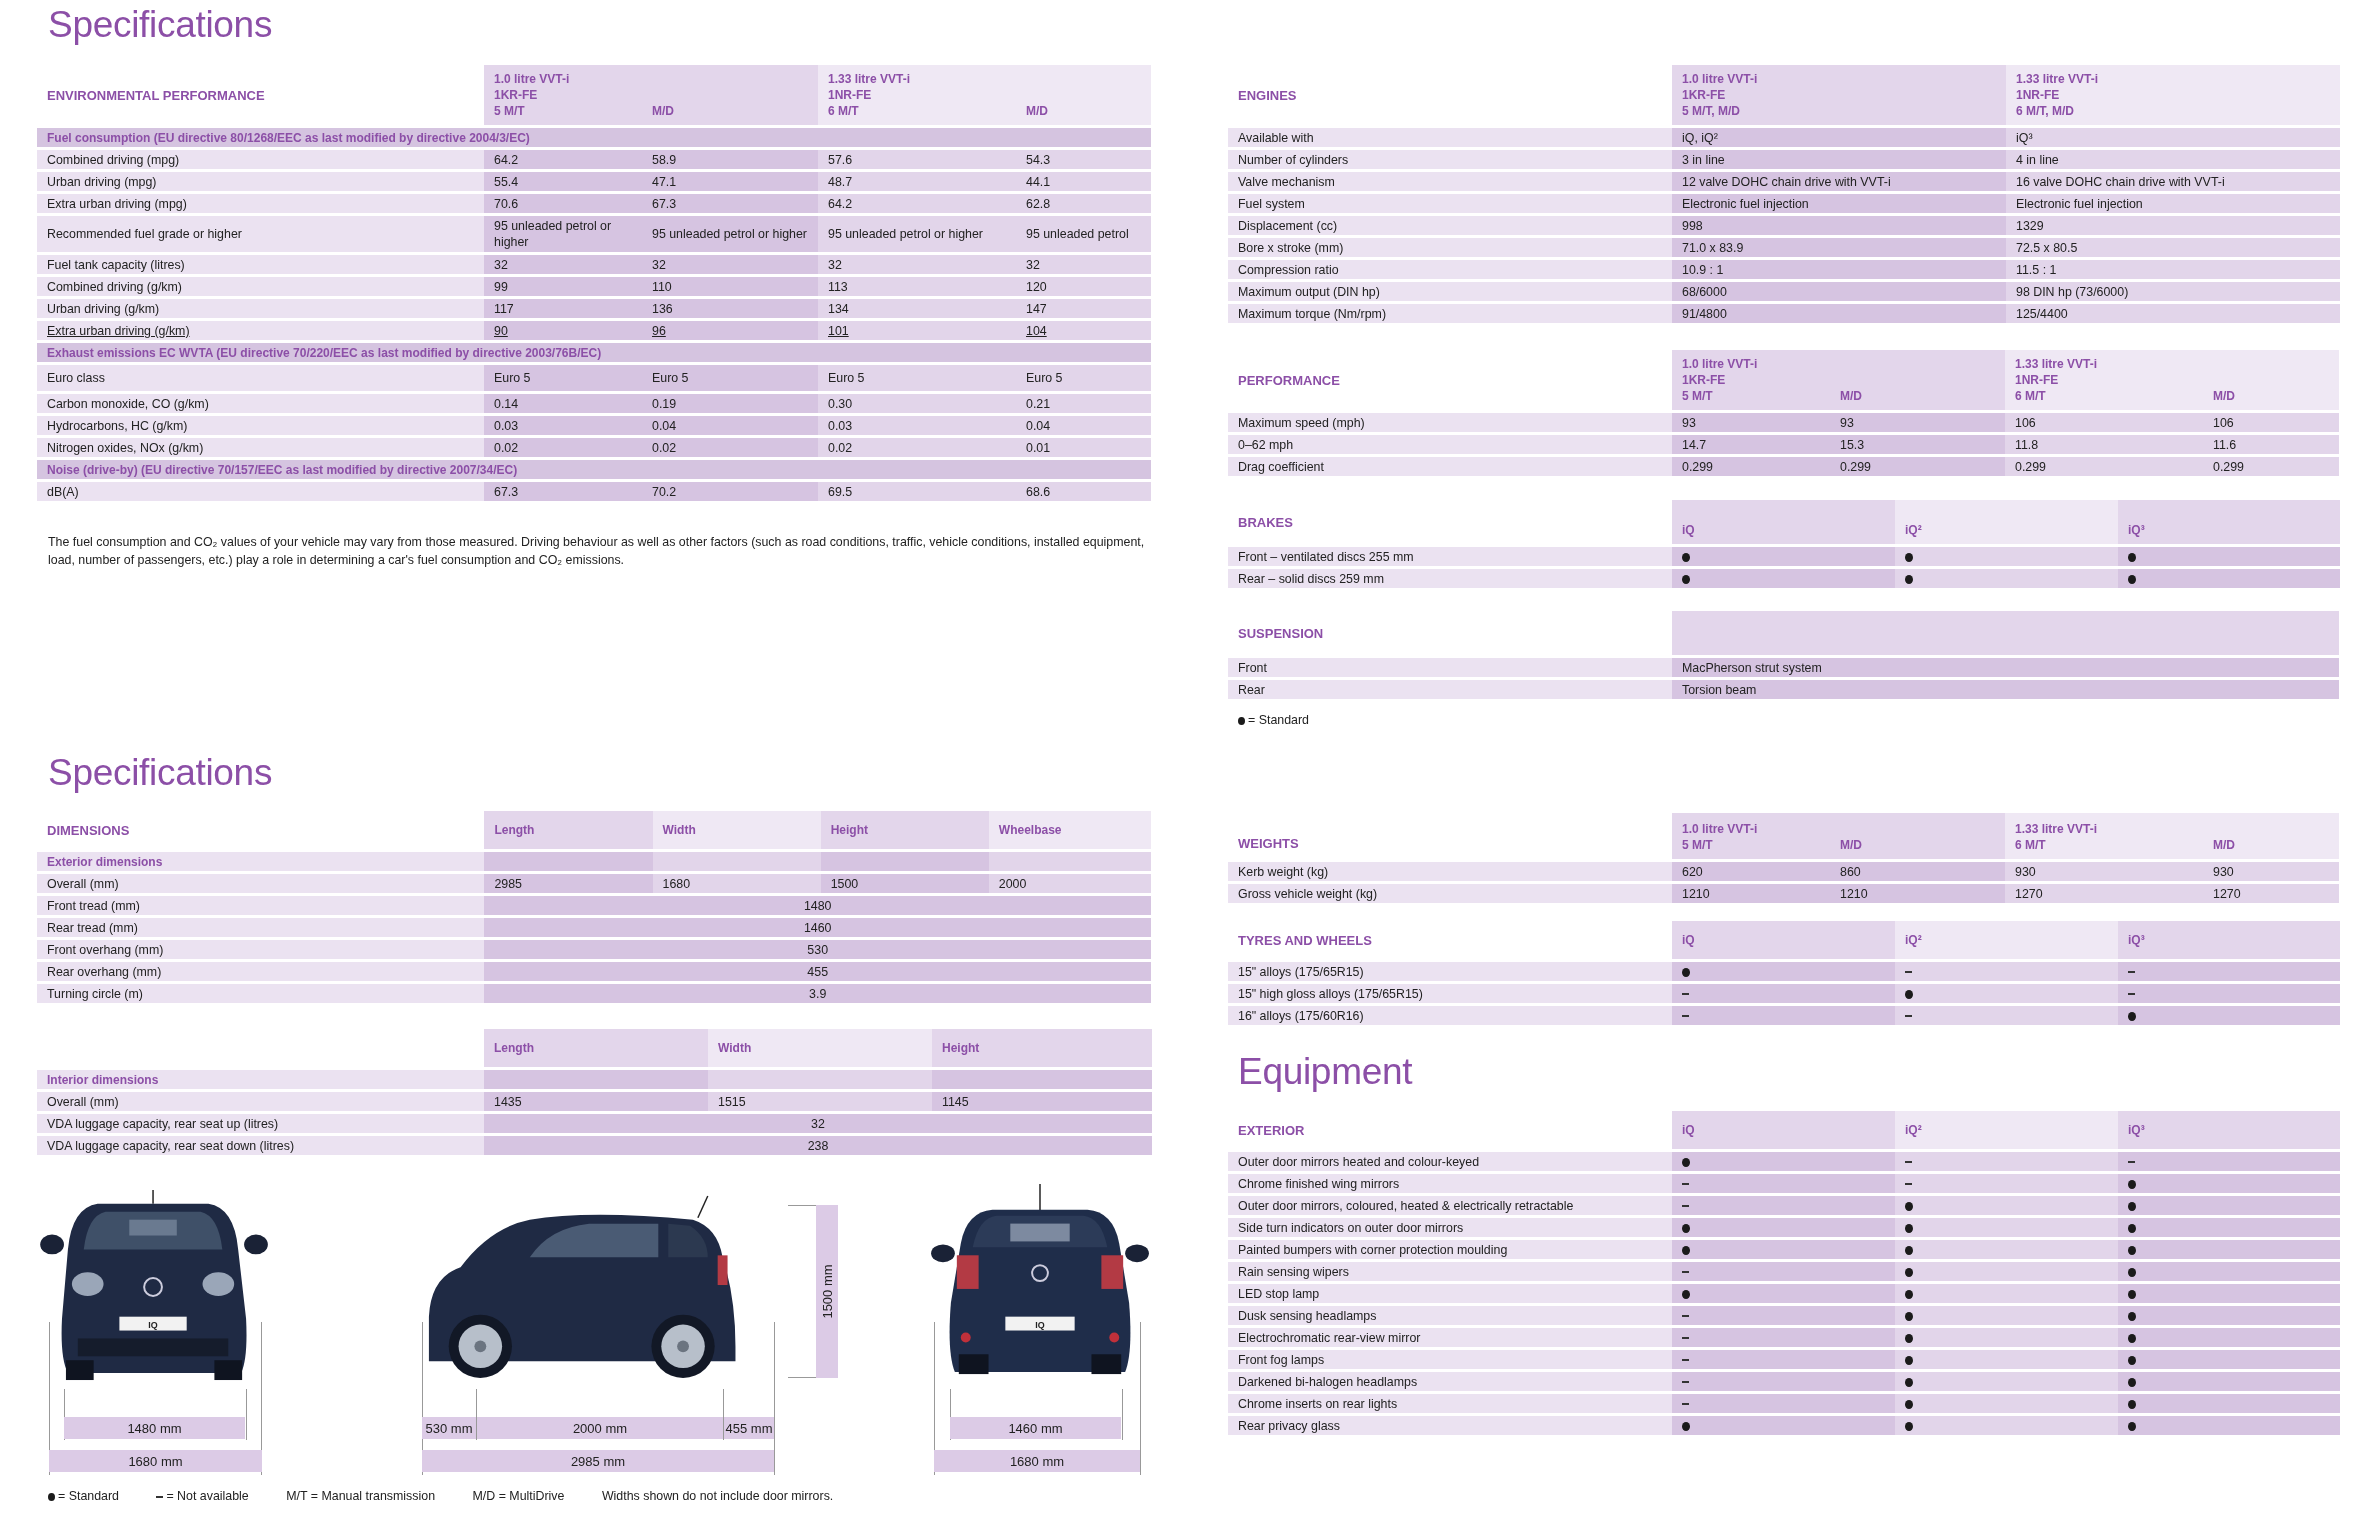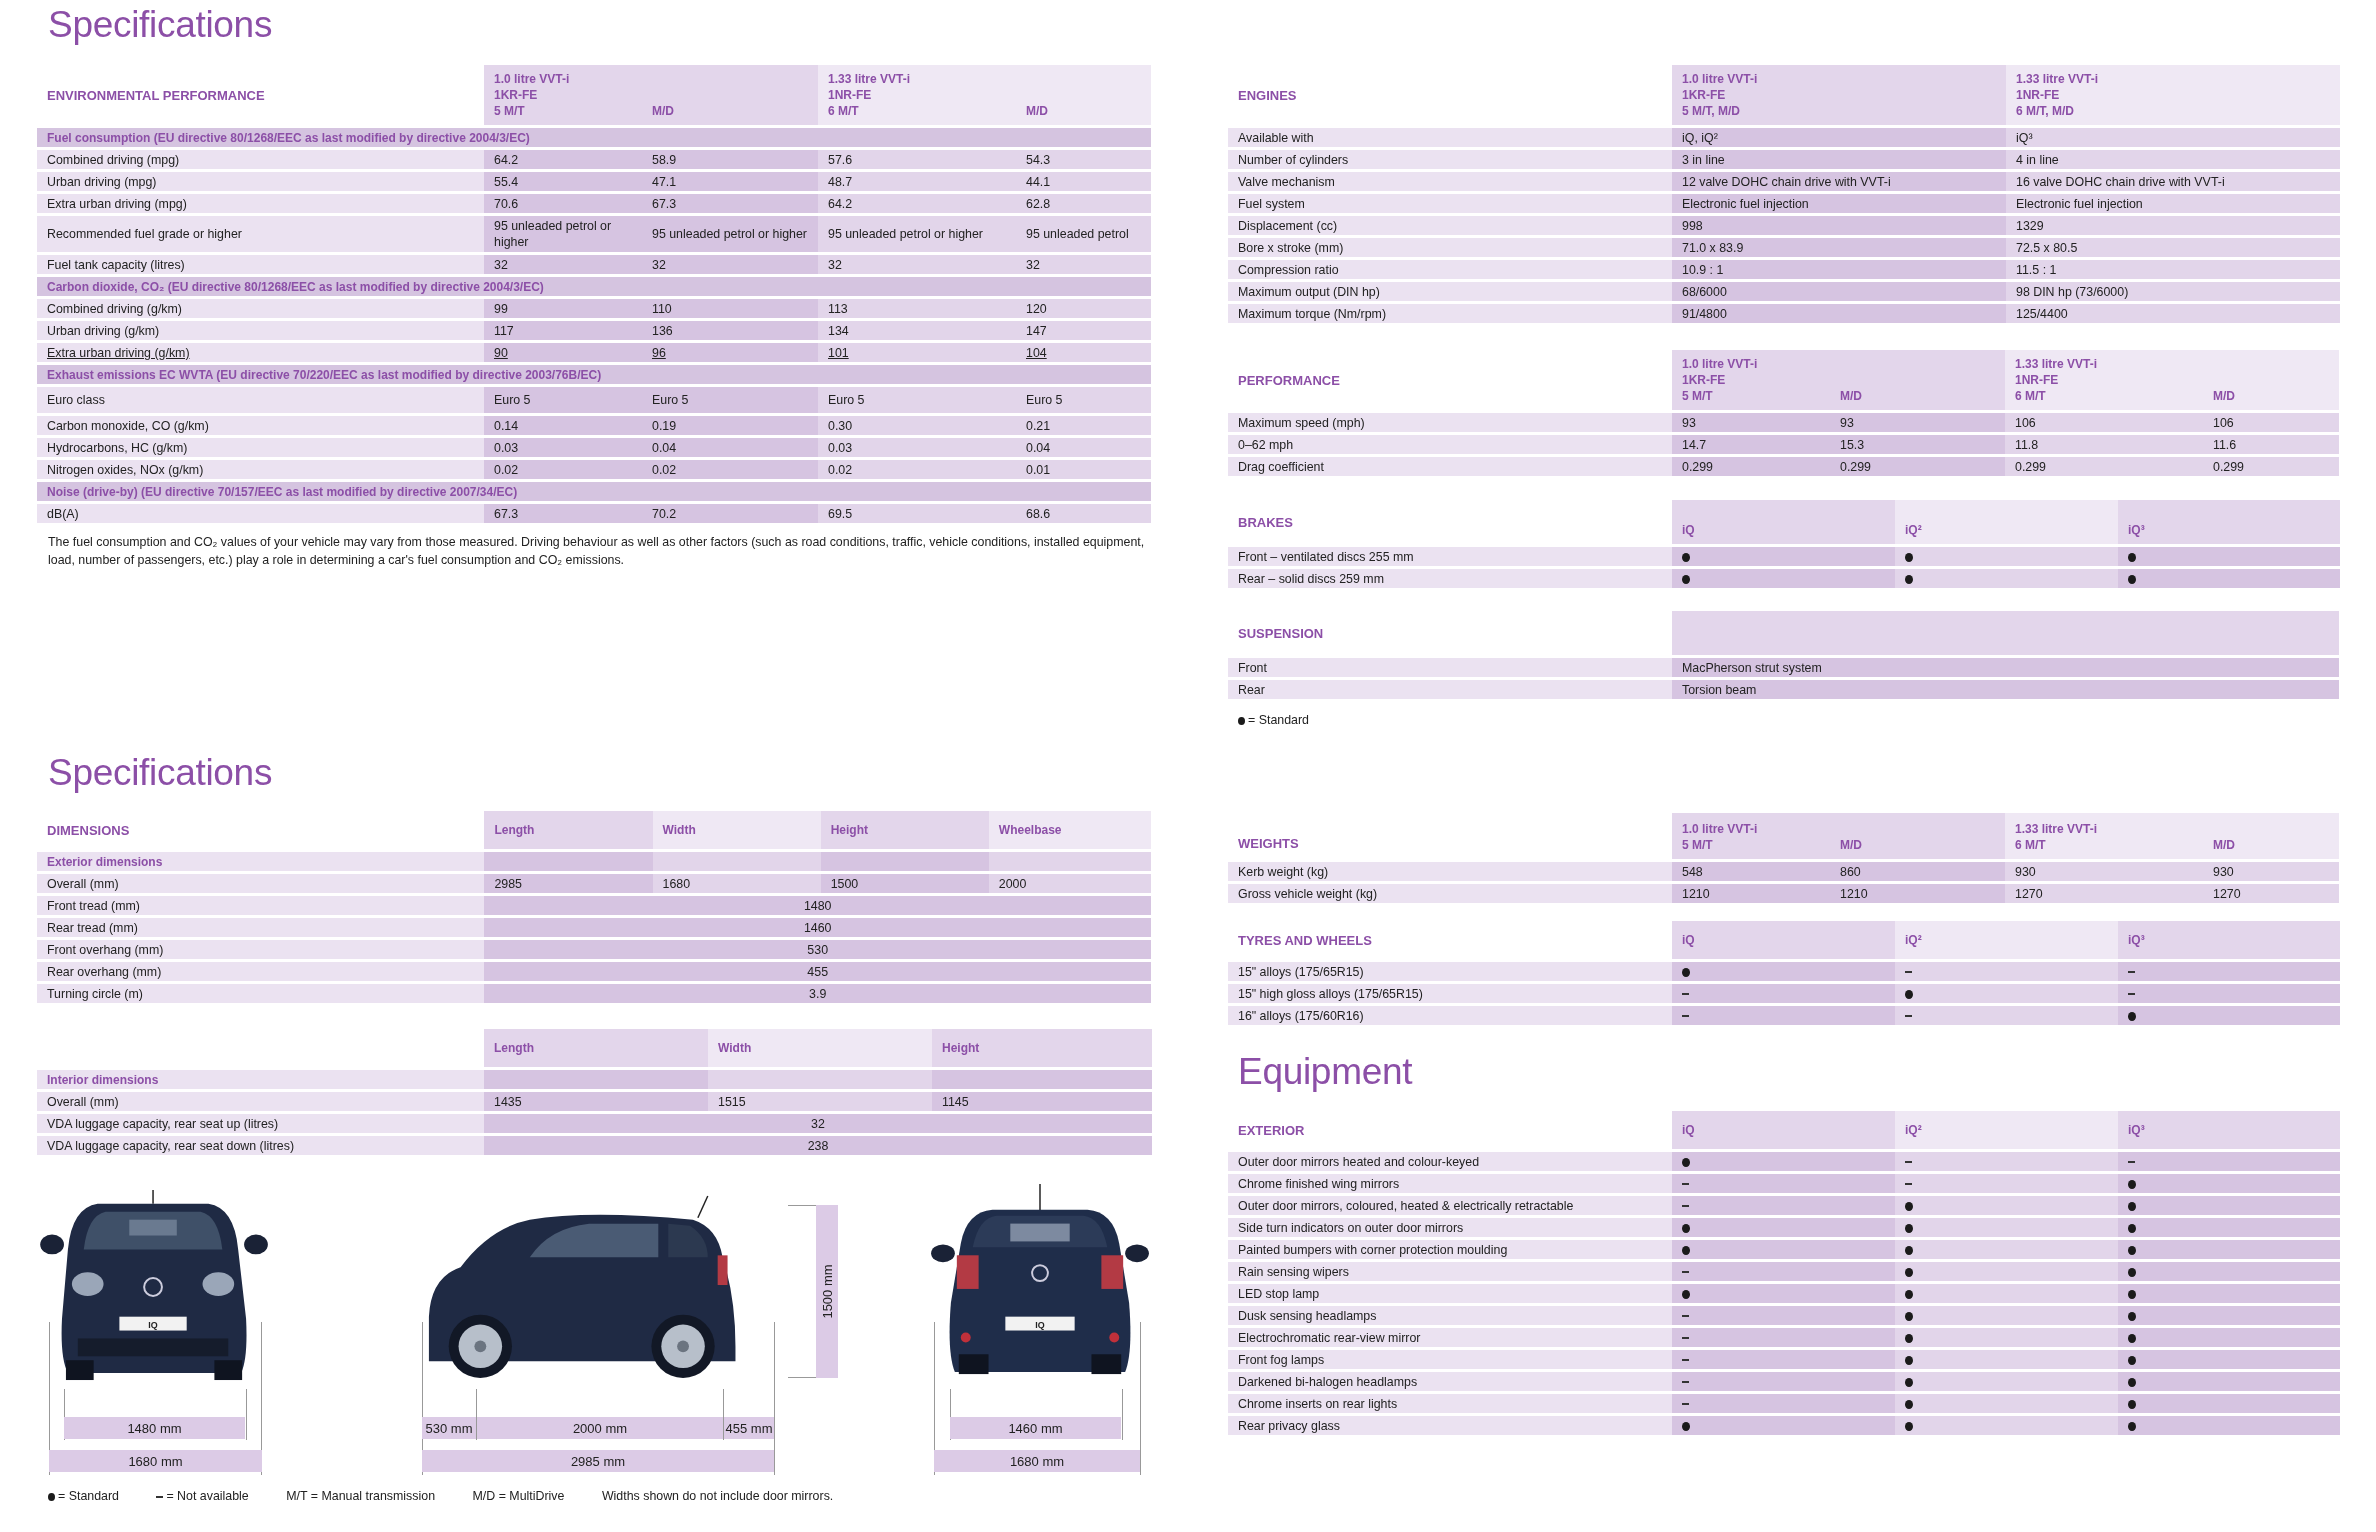--- a/index.html
+++ b/index.html
@@ -93,23 +93,20 @@
         <td class="dB wrap">95 unleaded petrol</td>
       </tr>
       <tr style="height: 19px;">
         <td class="lbl">Fuel tank capacity (litres)</td>
         <td class="dA">32</td>
         <td class="dA">32</td>
         <td class="dB">32</td>
         <td class="dB">32</td>
       </tr>
       <tr style="height: 19px;">
-        <td class="sub" colspan="5">Carbon dioxide, CO₂ (EU directive 80/1268/EEC as last modified by directive 2004/3/EC)</td>
-      </tr>
-      <tr style="height: 19px;">
         <td class="lbl">Combined driving (g/km)</td>
         <td class="dA">99</td>
         <td class="dA">110</td>
         <td class="dB">113</td>
         <td class="dB">120</td>
       </tr>
       <tr style="height: 19px;">
         <td class="lbl">Urban driving (g/km)</td>
         <td class="dA">117</td>
         <td class="dA">136</td>
@@ -548,21 +545,21 @@
       <th class="h hB">
         <div>1.33 litre VVT-i</div>
         <div>6 M/T</div>
       </th>
       <th class="h hB">M/D</th>
     </tr>
   </thead>
   <tbody id="weights-body">
       <tr style="height: 19px;">
         <td class="lbl">Kerb weight (kg)</td>
-        <td class="dA">548</td>
+        <td class="dA">620</td>
         <td class="dA">860</td>
         <td class="dB">930</td>
         <td class="dB">930</td>
       </tr>
       <tr style="height: 19px;">
         <td class="lbl">Gross vehicle weight (kg)</td>
         <td class="dA">1210</td>
         <td class="dA">1210</td>
         <td class="dB">1270</td>
         <td class="dB">1270</td>

